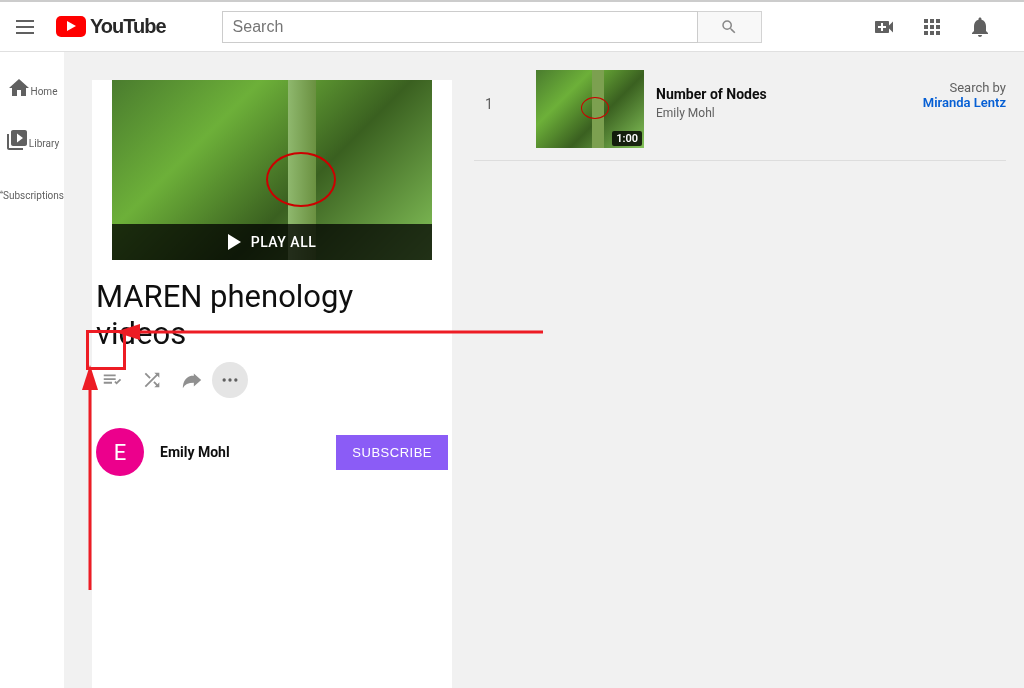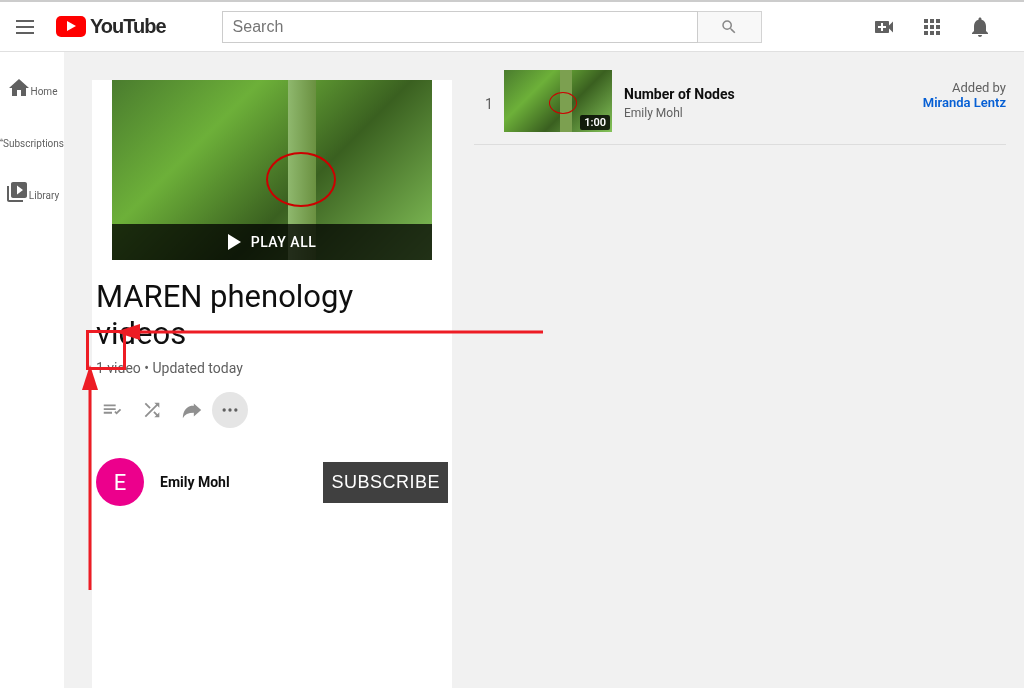--- a/index.html
+++ b/index.html
@@ -44,26 +44,26 @@
   .pl-meta { font-size: 14px; color: #606060; padding: 0 4px; margin-bottom: 14px; }
   
   .pl-actions { display: flex; align-items: center; gap: 0; padding: 0 0 14px 0; }
   .act-box { width: 40px; height: 40px; display: flex; align-items: center; justify-content: center; cursor: pointer; }
   .act-box svg { width: 22px; height: 22px; fill: #909090; }
   .act-circle { width: 36px; height: 36px; border-radius: 50%; background: #e5e5e5; display: flex; align-items: center; justify-content: center; cursor: pointer; }
   
   .channel-row { display: flex; align-items: center; padding: 14px 4px; }
   .avatar { width: 48px; height: 48px; border-radius: 50%; background: #ec008c; color: #fff; display: flex; align-items: center; justify-content: center; font-size: 22px; font-weight: 400; }
   .ch-name { font-size: 14px; font-weight: 700; margin-left: 16px; }
-  .subscribe-btn { margin-left: auto; background: #404040; color: #fff; border: none; padding: 10px 8px; font-size: 18px; font-weight: 500; letter-spacing: 0.5px; cursor: pointer; }
+  .subscribe-btn { margin-left: auto; background: #8b5cf6; color: #fff; border: none; padding: 10px 16px; font-size: 13px; font-weight: 500; letter-spacing: 0.5px; cursor: pointer; }
   
   .video-list { flex: 1; padding: 18px 18px 0 22px; }
   .video-row { display: flex; align-items: flex-start; padding-bottom: 12px; border-bottom: 1px solid #ddd; }
   .v-idx { width: 30px; font-size: 14px; color: #606060; padding-top: 26px; text-align: center; }
-  .v-thumb { width: 108px; height: 62px; position: relative; cursor: pointer; overflow: hidden; }
+  .v-thumb { width: 108px; height: 78px; position: relative; cursor: pointer; overflow: hidden; margin-left: 32px; }
   .v-thumb-bg { width: 100%; height: 100%; background: linear-gradient(135deg, #4a7c2e 0%, #6db039 30%, #3a6020 60%, #85c45a 100%); }
   .v-thumb-stem { position: absolute; left: 52%; top: 0; width: 12px; height: 100%; background: #7ca050; }
   .v-thumb-circle { position: absolute; left: 42%; top: 35%; width: 28px; height: 22px; border: 1.5px solid #cc0000; border-radius: 50%; }
   .v-dur { position: absolute; bottom: 2px; right: 2px; background: rgba(0,0,0,0.8); color: #fff; font-size: 11px; font-weight: 600; padding: 1px 4px; border-radius: 2px; }
   .v-info { margin-left: 12px; flex: 1; }
   .v-title { font-size: 14px; font-weight: 700; color: #0f0f0f; margin-bottom: 4px; cursor: pointer; margin-top: 16px; }
   .v-ch { font-size: 12px; color: #606060; }
   .v-added { text-align: right; font-size: 13px; padding-top: 10px; }
   .v-added-label { color: #606060; }
   .v-added-by { color: #065fd4; font-weight: 600; cursor: pointer; }
@@ -111,48 +111,45 @@
 <div class="body">
   <div class="sidebar">
     <div class="side-item">
       <svg viewBox="0 0 24 24">
           <path d="M10 20v-6h4v6h5v-8h3L12 3 2 12h3v8z"></path>
         </svg>
       <span class="side-label">Home</span>
     </div>
     <div class="side-item">
       <svg viewBox="0 0 24 24">
-          <path d="M20 8H4V6h16v2zm-2-6H6v2h12V2zm4 10v8c0 1.1-.9 2-2 2H4c-1.1 0-2-.9-2-2v-8c0-1.1.9-2 2-2h16c1.1 0 2 .9 2 2zm-6 4l-6-3.3v6.6l6-3.3z"></path>
-        </svg>
-      <span class="side-label">Subscriptions</span>
+          <path d="M4 6H2v14c0 1.1.9 2 2 2h14v-2H4V6zm16-4H8c-1.1 0-2 .9-2 2v12c0 1.1.9 2 2 2h12c1.1 0 2-.9 2-2V4c0-1.1-.9-2-2-2zm-8 12.5v-9l6 4.5-6 4.5z"></path>
+        </svg>
+      <span class="side-label">Library</span>
     </div>
     <div class="side-item">
       <svg viewBox="0 0 24 24">
-          <path d="M4 6H2v14c0 1.1.9 2 2 2h14v-2H4V6zm16-4H8c-1.1 0-2 .9-2 2v12c0 1.1.9 2 2 2h12c1.1 0 2-.9 2-2V4c0-1.1-.9-2-2-2zm-8 12.5v-9l6 4.5-6 4.5z"></path>
-        </svg>
-      <span class="side-label">Library</span>
+          <path d="M20 8H4V6h16v2zm-2-6H6v2h12V2zm4 10v8c0 1.1-.9 2-2 2H4c-1.1 0-2-.9-2-2v-8c0-1.1.9-2 2-2h16c1.1 0 2 .9 2 2zm-6 4l-6-3.3v6.6l6-3.3z"></path>
+        </svg>
+      <span class="side-label">Subscriptions</span>
     </div>
   </div>
 
   <div class="content">
     <div class="playlist-panel">
       <div class="hero">
         <div class="hero-bg">
           <div class="hero-stem"></div>
           <div class="hero-circle"></div>
         </div>
         <div class="play-bar">
           <div class="play-tri"></div>
           <span>PLAY ALL</span>
         </div>
       </div>
       <h1 class="pl-title">MAREN phenology videos</h1>
-      <div class="pl-meta">
-        <span>1 video</span><span> • </span><span>Updated today</span>
-      </div>
       <div class="pl-actions">
         <div class="act-box">
           <svg viewBox="0 0 24 24">
               <path d="M3 6h13v2H3zM3 10h13v2H3zM3 14h9v2H3zM22 12l-5 5-2.5-2.5 1.4-1.4 1.1 1.1 3.6-3.6z"></path>
             </svg>
         </div>
         <div class="act-box">
           <svg viewBox="0 0 24 24">
               <path d="M10.59 9.17L5.41 4 4 5.41l5.17 5.17 1.42-1.41zM14.5 4l2.04 2.04L4 18.59 5.41 20 17.96 7.46 20 9.5V4h-5.5zm.33 9.41l-1.41 1.41 3.13 3.13L14.5 20H20v-5.5l-2.04 2.04-3.13-3.13z"></path>
             </svg>
@@ -187,21 +184,21 @@
               <div class="v-thumb-stem"></div>
               <div class="v-thumb-circle"></div>
             </div>
           <div class="v-dur">1:00</div>
         </div>
         <div class="v-info">
           <div class="v-title">Number of Nodes</div>
           <div class="v-ch">Emily Mohl</div>
         </div>
         <div class="v-added">
-          <div class="v-added-label">Added by</div>
+          <div class="v-added-label">Search by</div>
           <div class="v-added-by">Miranda Lentz</div>
         </div>
       </div>
     </div>
   </div>
 </div>
 
 <div class="anno-box" style="left:86px; top:330px; width:40px; height:40px;"></div>
 
 <svg class="anno-arrow" style="left:115px; top:322px; width:430px; height:20px;">

